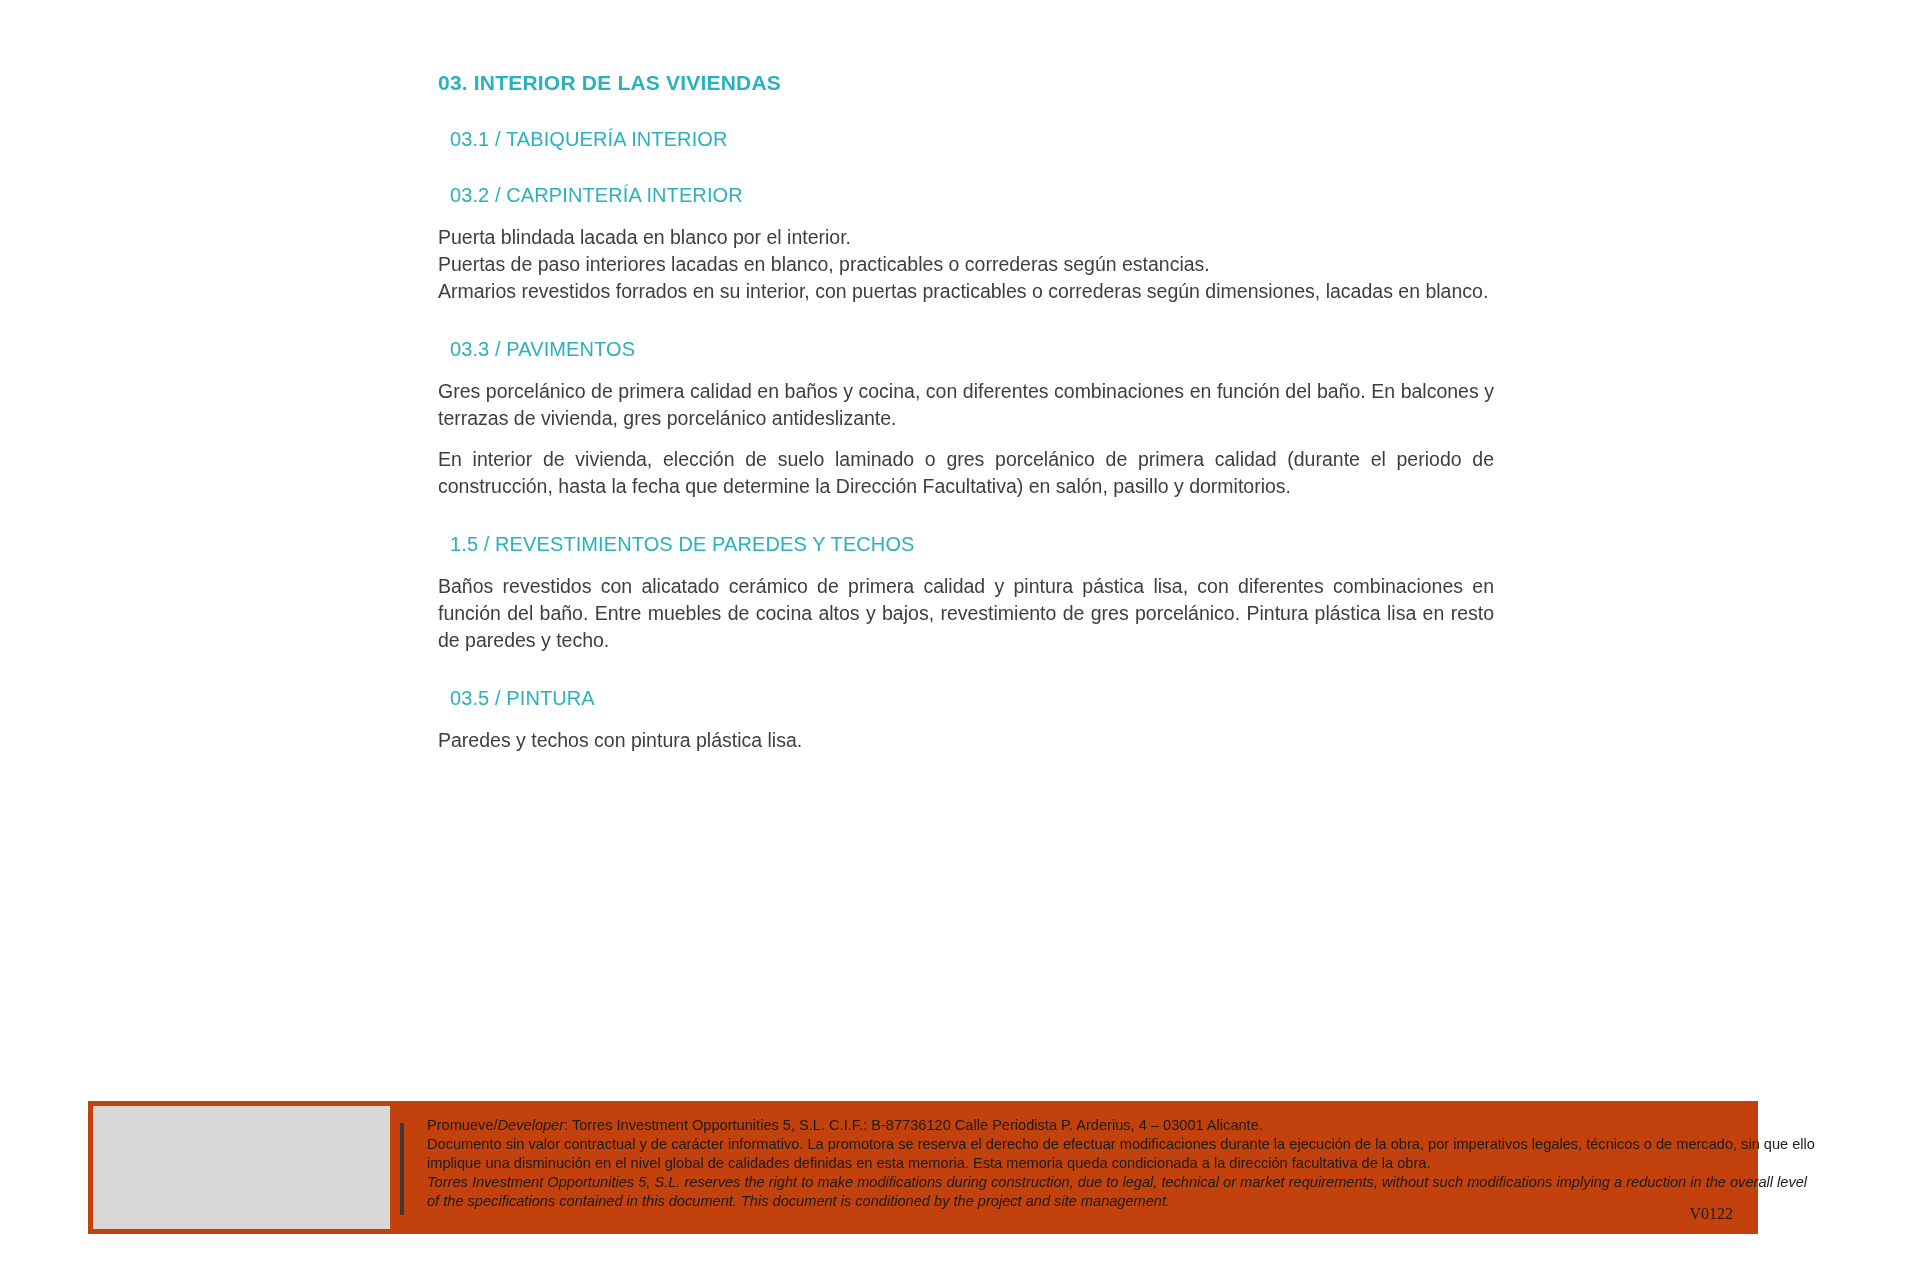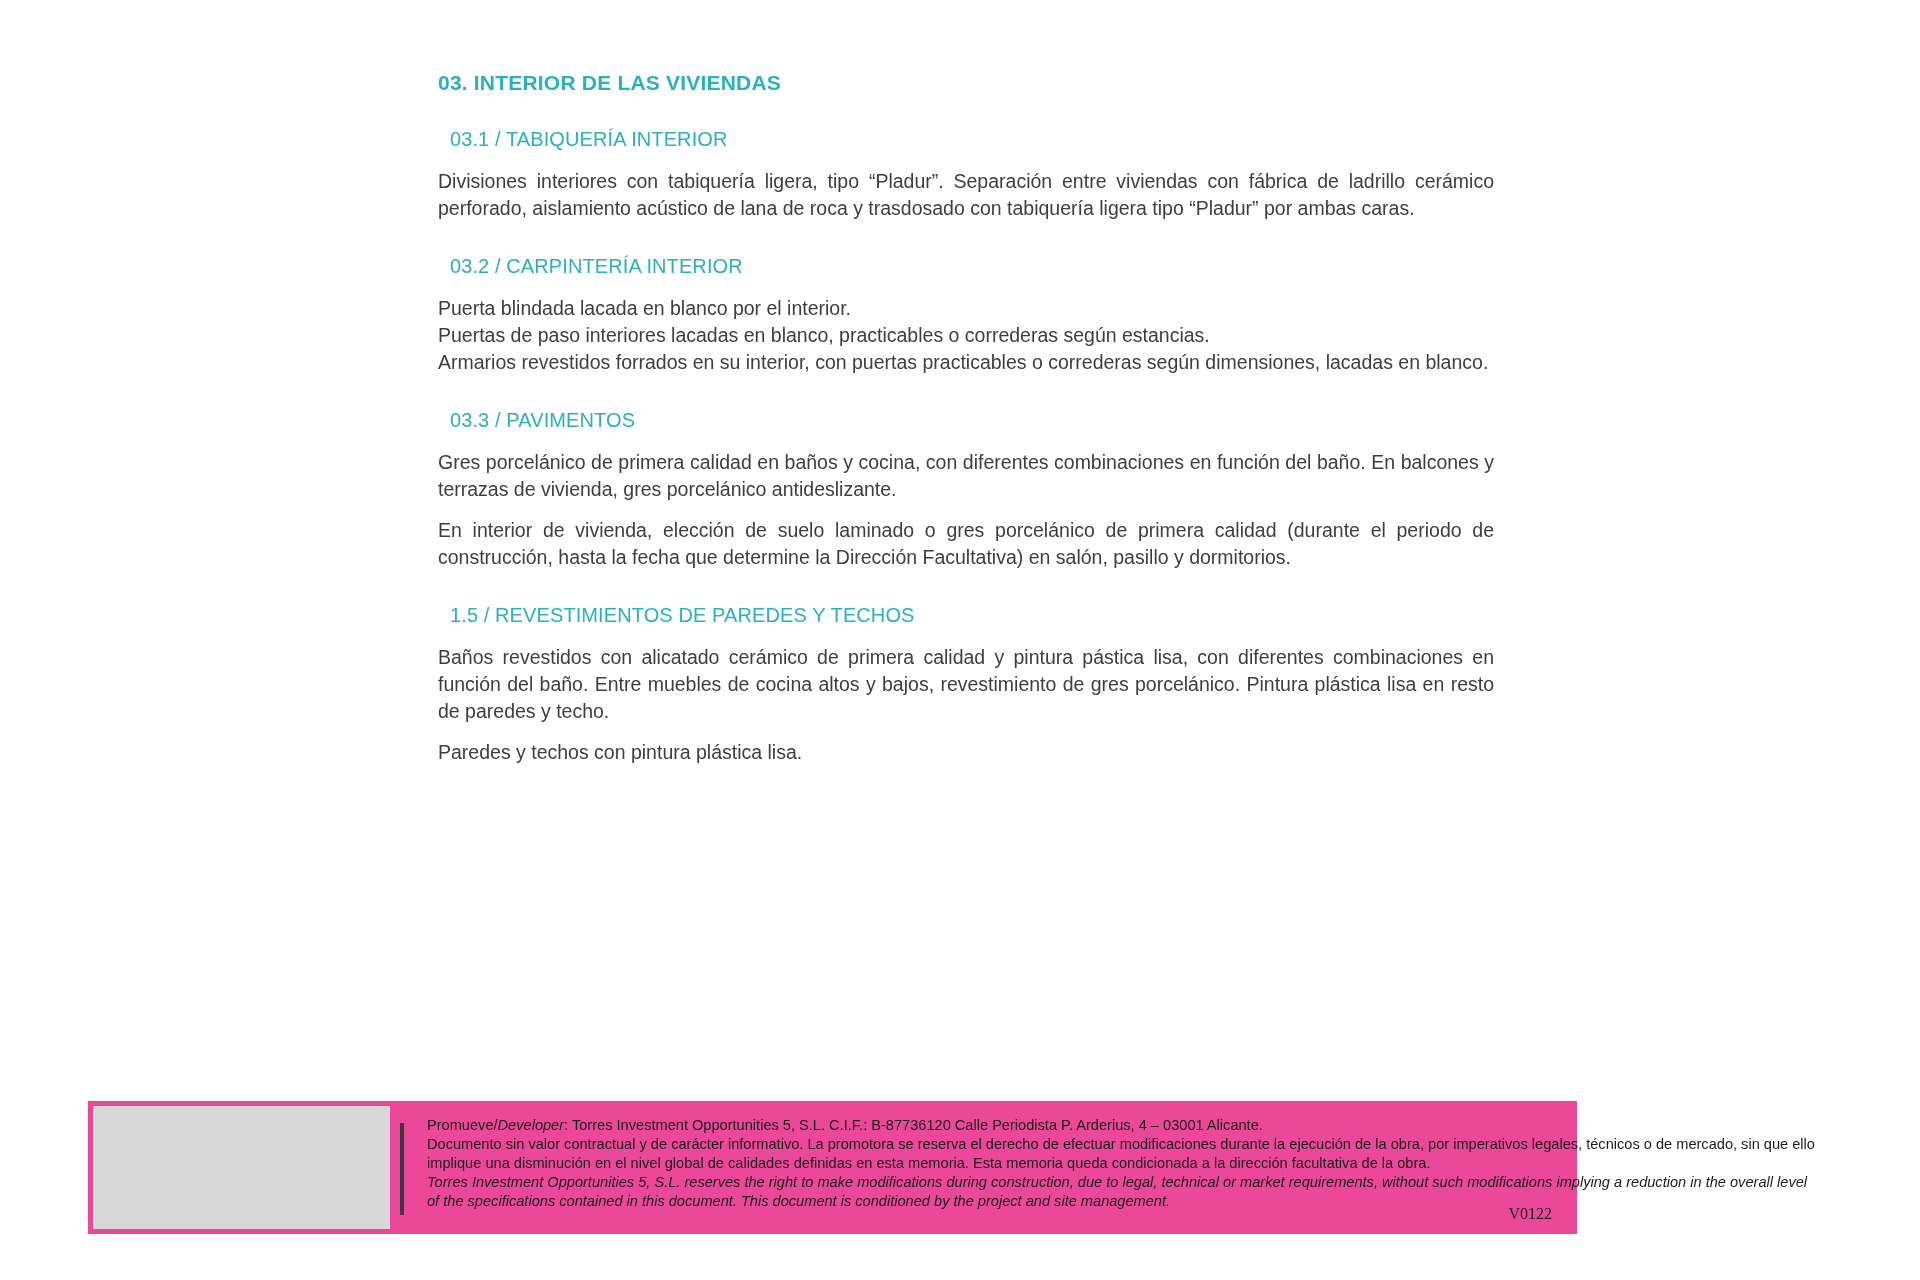--- a/index.html
+++ b/index.html
@@ -43,23 +43,23 @@
     font-weight: 400;
     margin: 0 0 14px 0;
     text-align: justify;
     white-space: pre-line;
     color: #3e3e3e;
   }
   .footer-band {
     position: absolute;
     left: 88px;
     top: 1101px;
-    width: 1489px;
+    width: 1670px;
     height: 133px;
-    background: #ec4899;
+    background: #c2410c;
   }
   .footer-logo-box {
     position: absolute;
     left: 5px;
     top: 5px;
     width: 297px;
     height: 123px;
     background: #d8d8d8;
   }
   .footer-bar {
@@ -96,38 +96,38 @@
   }
 </style>
 </head>
 <body>
 
 <main class="content">
   <h1 class="doc-title">03. INTERIOR DE LAS VIVIENDAS</h1>
   <div>
       <section class="section">
         <h2>03.1 / TABIQUERÍA INTERIOR</h2>
-        <p>Divisiones interiores con tabiquería ligera, tipo “Pladur”. Separación entre viviendas con fábrica de ladrillo cerámico perforado, aislamiento acústico de lana de roca y trasdosado con tabiquería ligera tipo “Pladur” por ambas caras.</p>
       </section>
       <section class="section">
         <h2>03.2 / CARPINTERÍA INTERIOR</h2>
         <p>Puerta blindada lacada en blanco por el interior.
 Puertas de paso interiores lacadas en blanco, practicables o correderas según estancias.
 Armarios revestidos forrados en su interior, con puertas practicables o correderas según dimensiones, lacadas en blanco.</p>
       </section>
       <section class="section">
         <h2>03.3 / PAVIMENTOS</h2>
         <p>Gres porcelánico de primera calidad en baños y cocina, con diferentes combinaciones en función del baño. En balcones y terrazas de vivienda, gres porcelánico antideslizante.</p>
         <p>En interior de vivienda, elección de suelo laminado o gres porcelánico de primera calidad (durante el periodo de construcción, hasta la fecha que determine la Dirección Facultativa) en salón, pasillo y dormitorios.</p>
       </section>
       <section class="section">
         <h2>1.5 / REVESTIMIENTOS DE PAREDES Y TECHOS</h2>
         <p>Baños revestidos con alicatado cerámico de primera calidad y pintura pástica lisa, con diferentes combinaciones en función del baño. Entre muebles de cocina altos y bajos, revestimiento de gres porcelánico. Pintura plástica lisa en resto de paredes y techo.</p>
       </section>
       <section class="section">
+        <h2>03.5 / PINTURA</h2>
         <p>Paredes y techos con pintura plástica lisa.</p>
       </section>
     </div>
 </main>
 
 <footer class="footer-band">
   <div class="footer-logo-box"></div>
   <div class="footer-bar"></div>
   <div class="footer-text">
     <span>Promueve/</span><span class="it">Developer</span><span>: Torres Investment Opportunities 5, S.L. C.I.F.: B-87736120 Calle Periodista P. Arderius, 4 – 03001 Alicante.</span>

